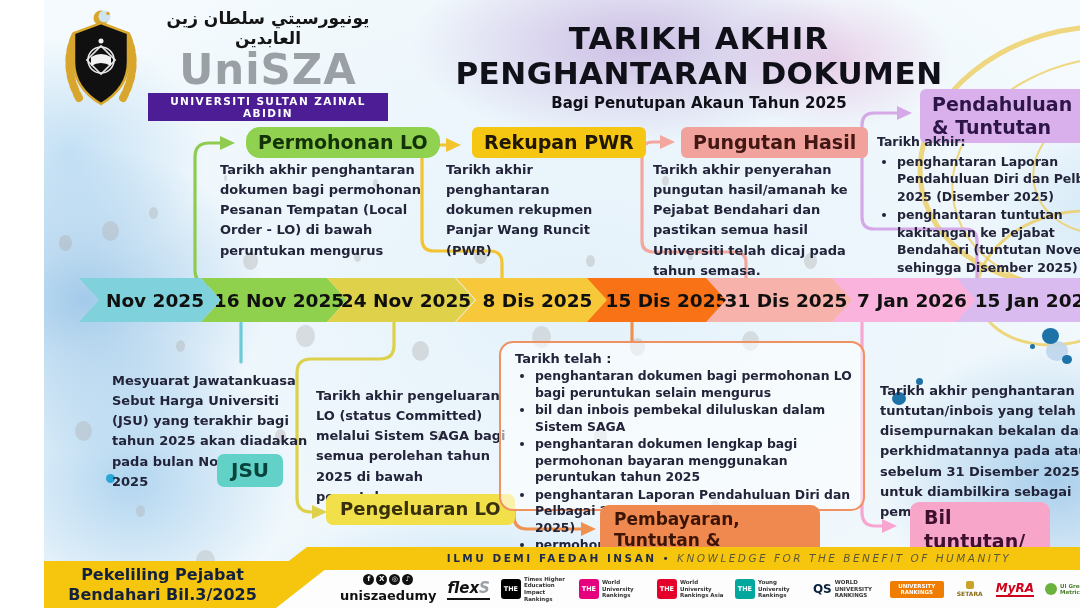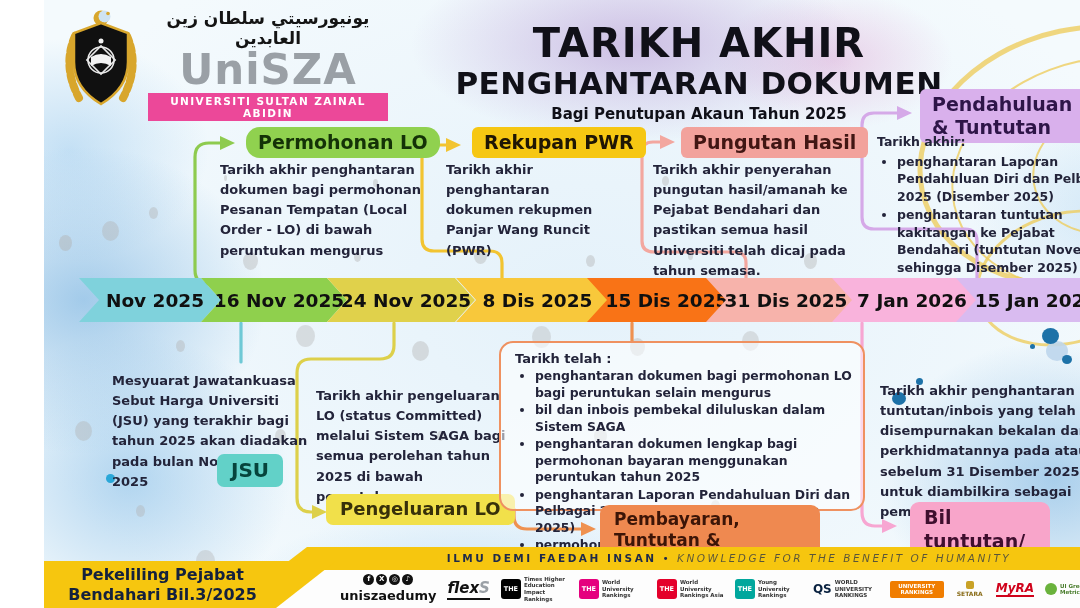--- a/index.html
+++ b/index.html
@@ -57,25 +57,25 @@
   .sp7{left:1027px;top:287px;width:5px;height:5px;}
   .sp8{left:62px;top:474px;width:9px;height:9px;background:#2aa7d8;}
   .splat.light{background:rgba(190,214,236,.9);}
   .sp9{left:1002px;top:341px;width:22px;height:20px;}
 
   
   .logo-wrap{left:16px;top:8px;display:flex;align-items:flex-start;}
   .logo-text{margin-left:6px;width:240px;text-align:center;}
   .logo-arabic{font-size:17px;font-weight:bold;color:#141414;line-height:1.2;}
   .logo-wordmark{font-size:42px;font-weight:bold;color:#9aa0a6;line-height:1.02;letter-spacing:1px;}
-  .logo-bar{display:inline-block;background:#ec4899;color:#fff;font-size:10.5px;font-weight:bold;
+  .logo-bar{display:inline-block;background:#4c1d95;color:#fff;font-size:10.5px;font-weight:bold;
     letter-spacing:1.4px;padding:2px 7px;margin-top:1px;}
 
   .title-block{left:395px;top:21px;width:520px;text-align:center;color:#101018;}
-  .title-l1{font-size:40px;font-weight:bold;letter-spacing:1px;line-height:1.12;}
+  .title-l1{font-size:31px;font-weight:bold;letter-spacing:1px;line-height:1.12;}
   .title-l2{font-size:31px;font-weight:bold;letter-spacing:.5px;line-height:1.12;text-align:center;}
   .title-sub{font-size:15px;font-weight:bold;margin-top:4px;}
 
   
   .cat-label{position:absolute;border-radius:6px;font-weight:bold;padding:4px 12px;font-size:19px;line-height:1.2;}
   .cat-label.c0{left:202px;top:127px;color:#143207;border-radius:14px;}
   .cat-label.c1{left:428px;top:127px;color:#1f1604;}
   .cat-label.c2{left:637px;top:127px;color:#411613;}
   .cat-label.c3{left:876px;top:89px;color:#2e1548;width:150px;}
   .cat-body{position:absolute;font-size:13px;font-weight:bold;line-height:1.55;color:#23243a;}

